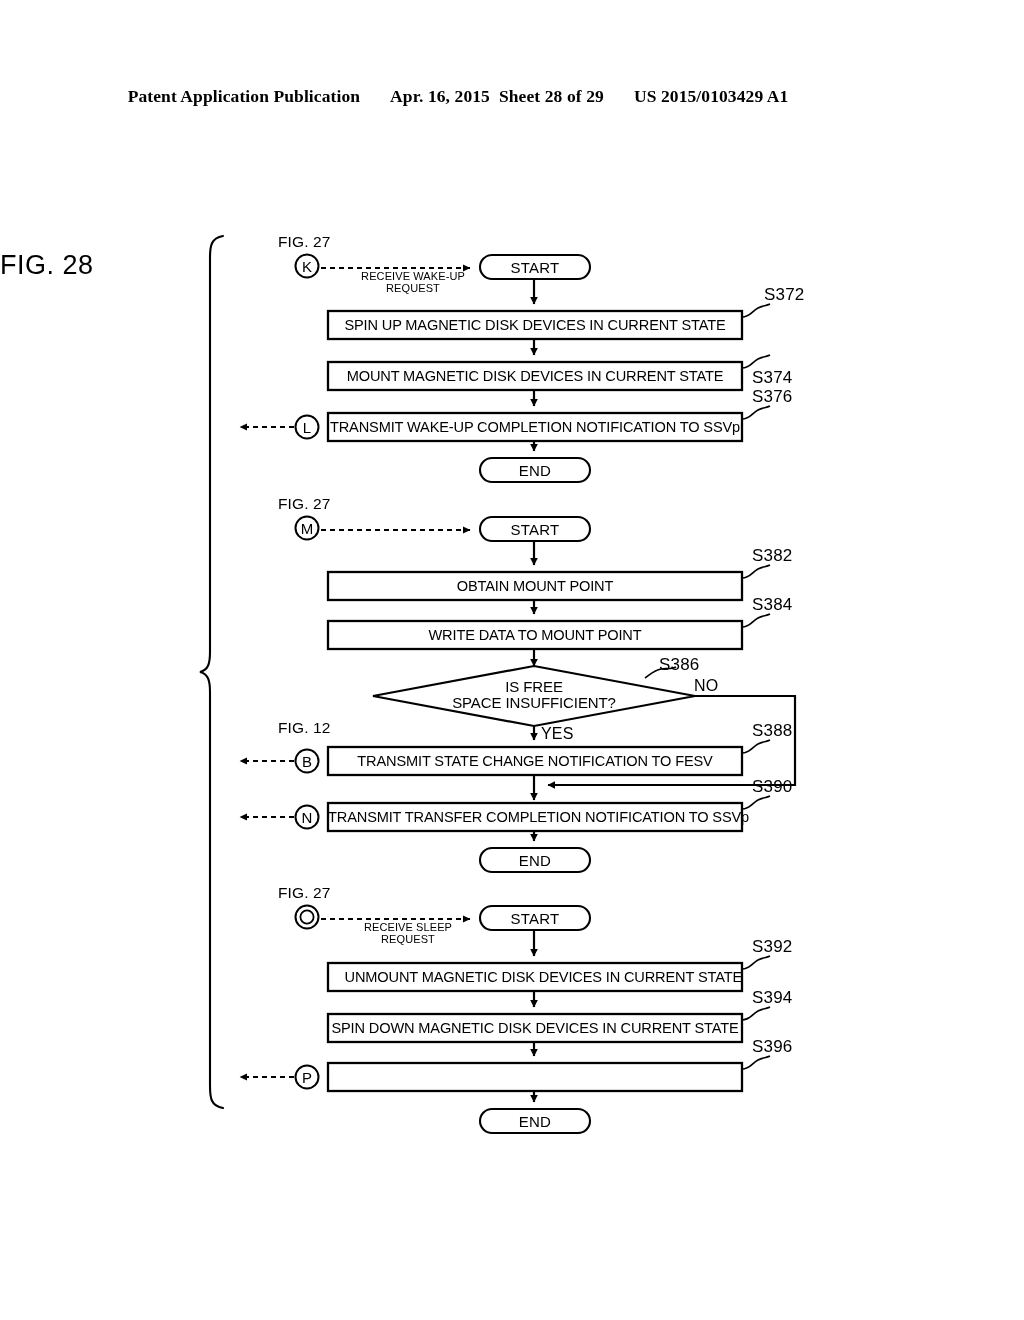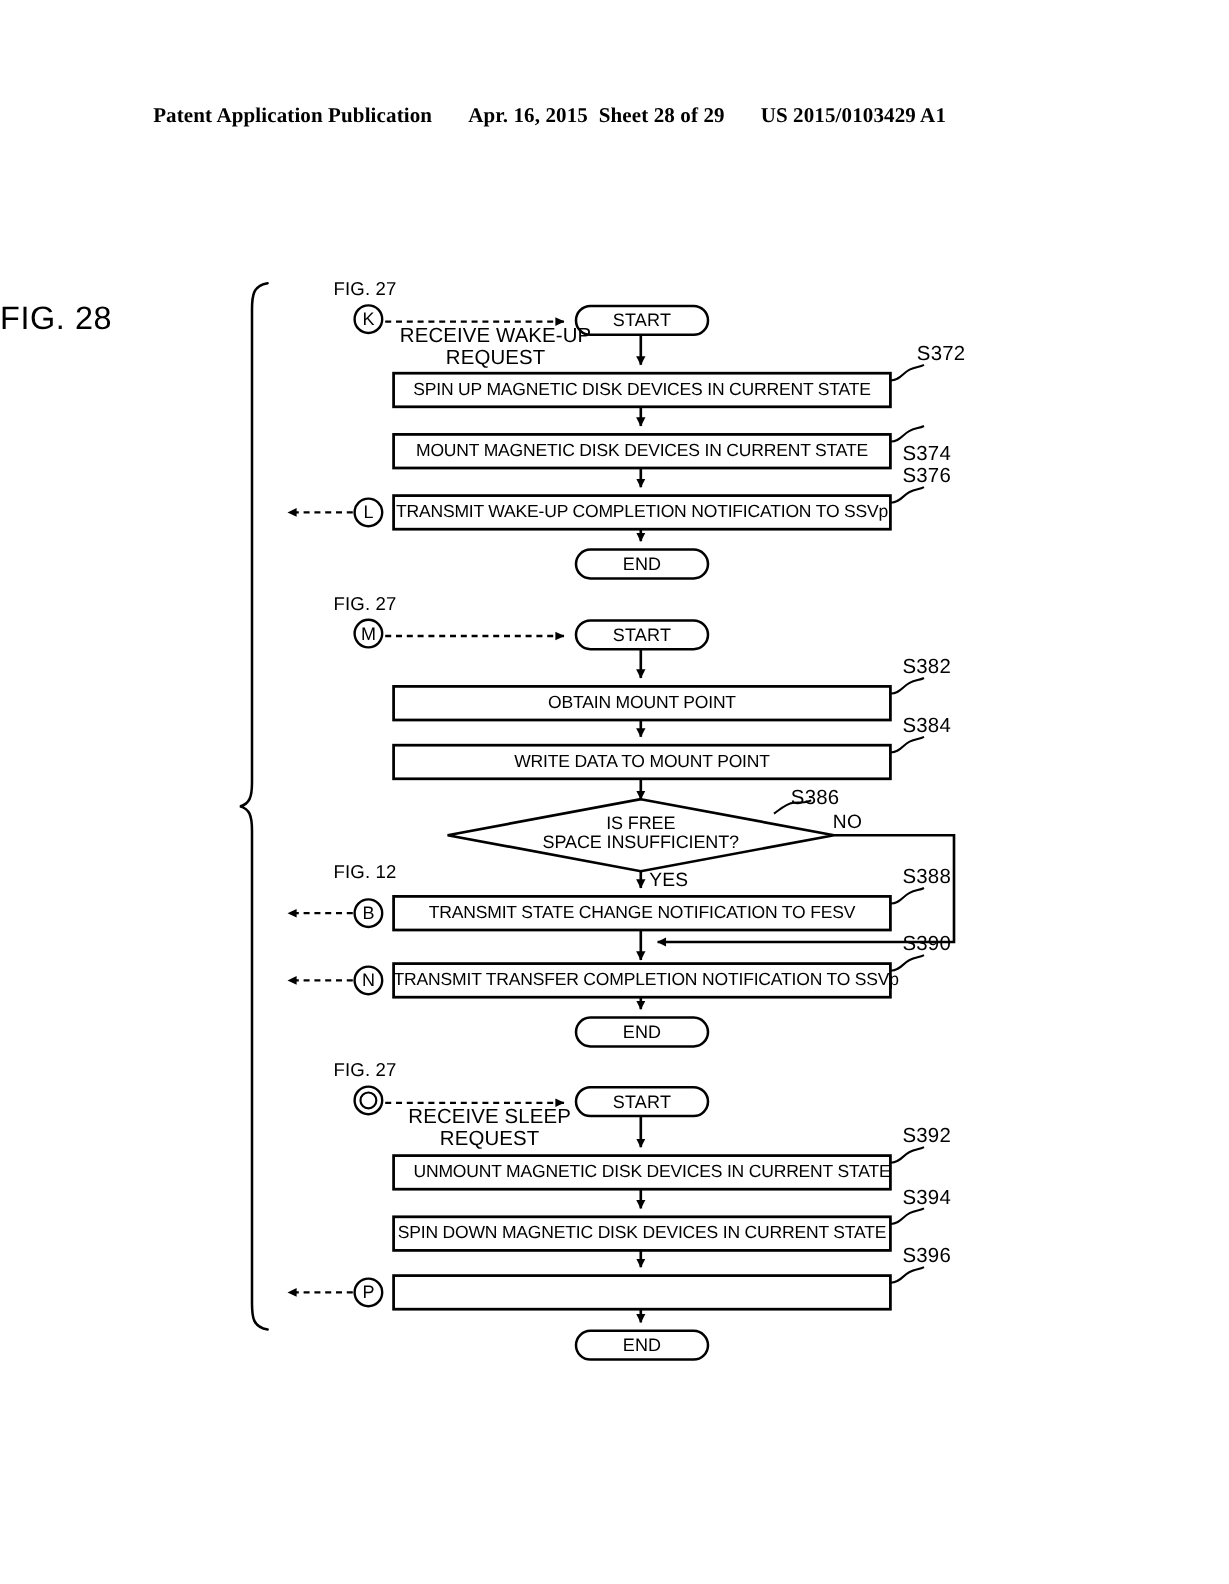--- a/index.html
+++ b/index.html
@@ -93,21 +93,21 @@
     line-height: 1;
   }
   .fig-ref {
     position: absolute;
     font-size: 15.5px;
     letter-spacing: 0.1px;
     white-space: nowrap;
   }
   .edge-label {
     position: absolute;
-    font-size: 17px;
+    font-size: 11px;
     letter-spacing: 0.1px;
     white-space: nowrap;
     line-height: 1.08;
     text-align: center;
   }
   .branch-label {
     position: absolute;
     font-size: 16px;
     letter-spacing: 0.2px;
     white-space: nowrap;

